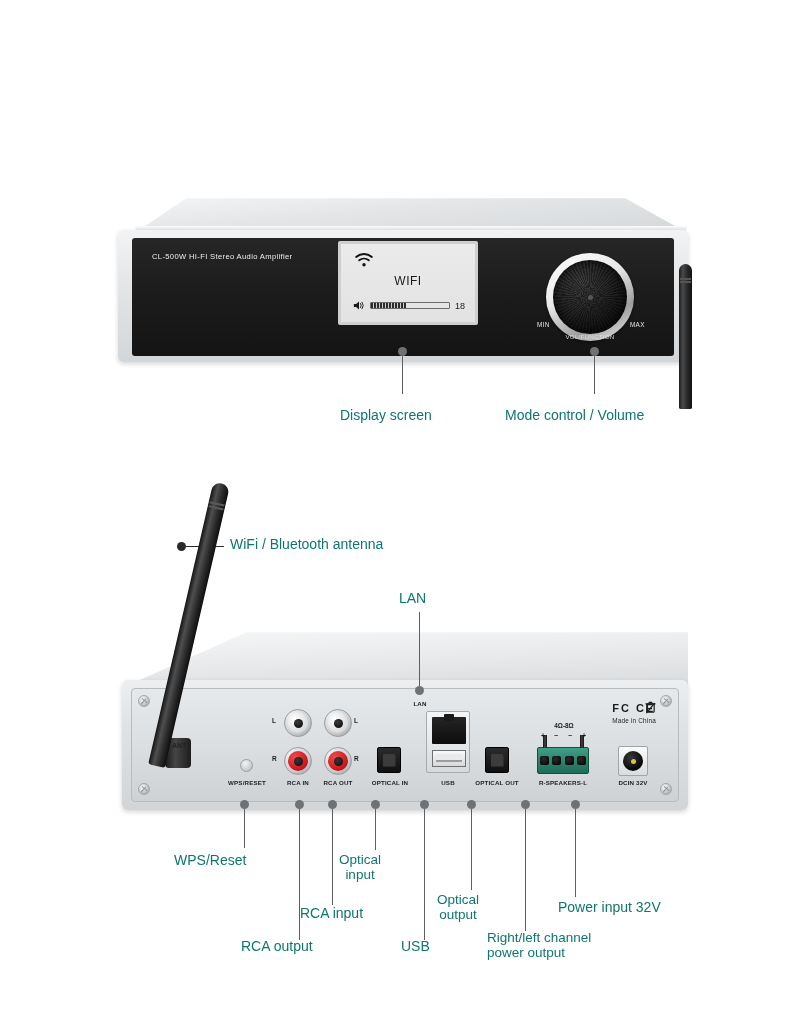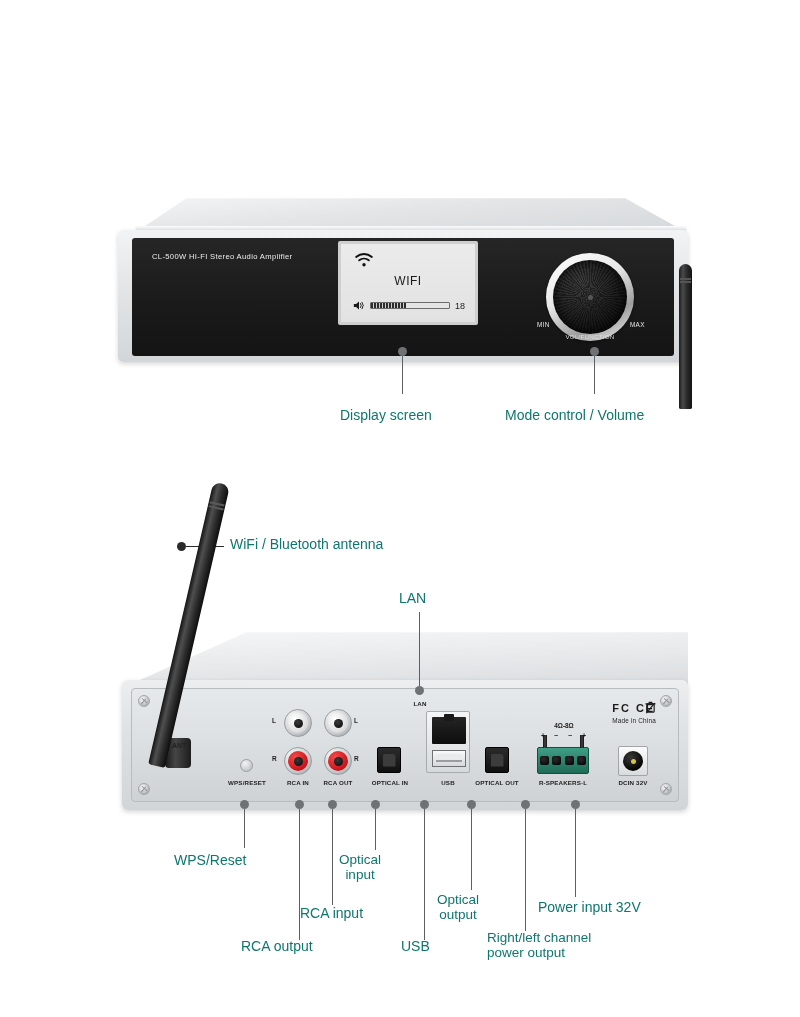--- a/index.html
+++ b/index.html
@@ -434,15 +434,15 @@
   <div class="callout callout-sm" style="left:437px;top:893px;text-align:center;">Optical
 output</div>
 
   <div class="dot" style="left:521px;top:800px;"></div>
   <div class="line-v" style="left:525px;top:809px;height:122px;"></div>
   <div class="callout callout-sm" style="left:487px;top:931px;">Right/left channel
 power output</div>
 
   <div class="dot" style="left:571px;top:800px;"></div>
   <div class="line-v" style="left:575px;top:809px;height:88px;"></div>
-  <div class="callout" style="left:538px;top:900px;">Power input 32V</div>
+  <div class="callout" style="left:558px;top:900px;">Power input 32V</div>
 
 </div>
 
 </body></html>

